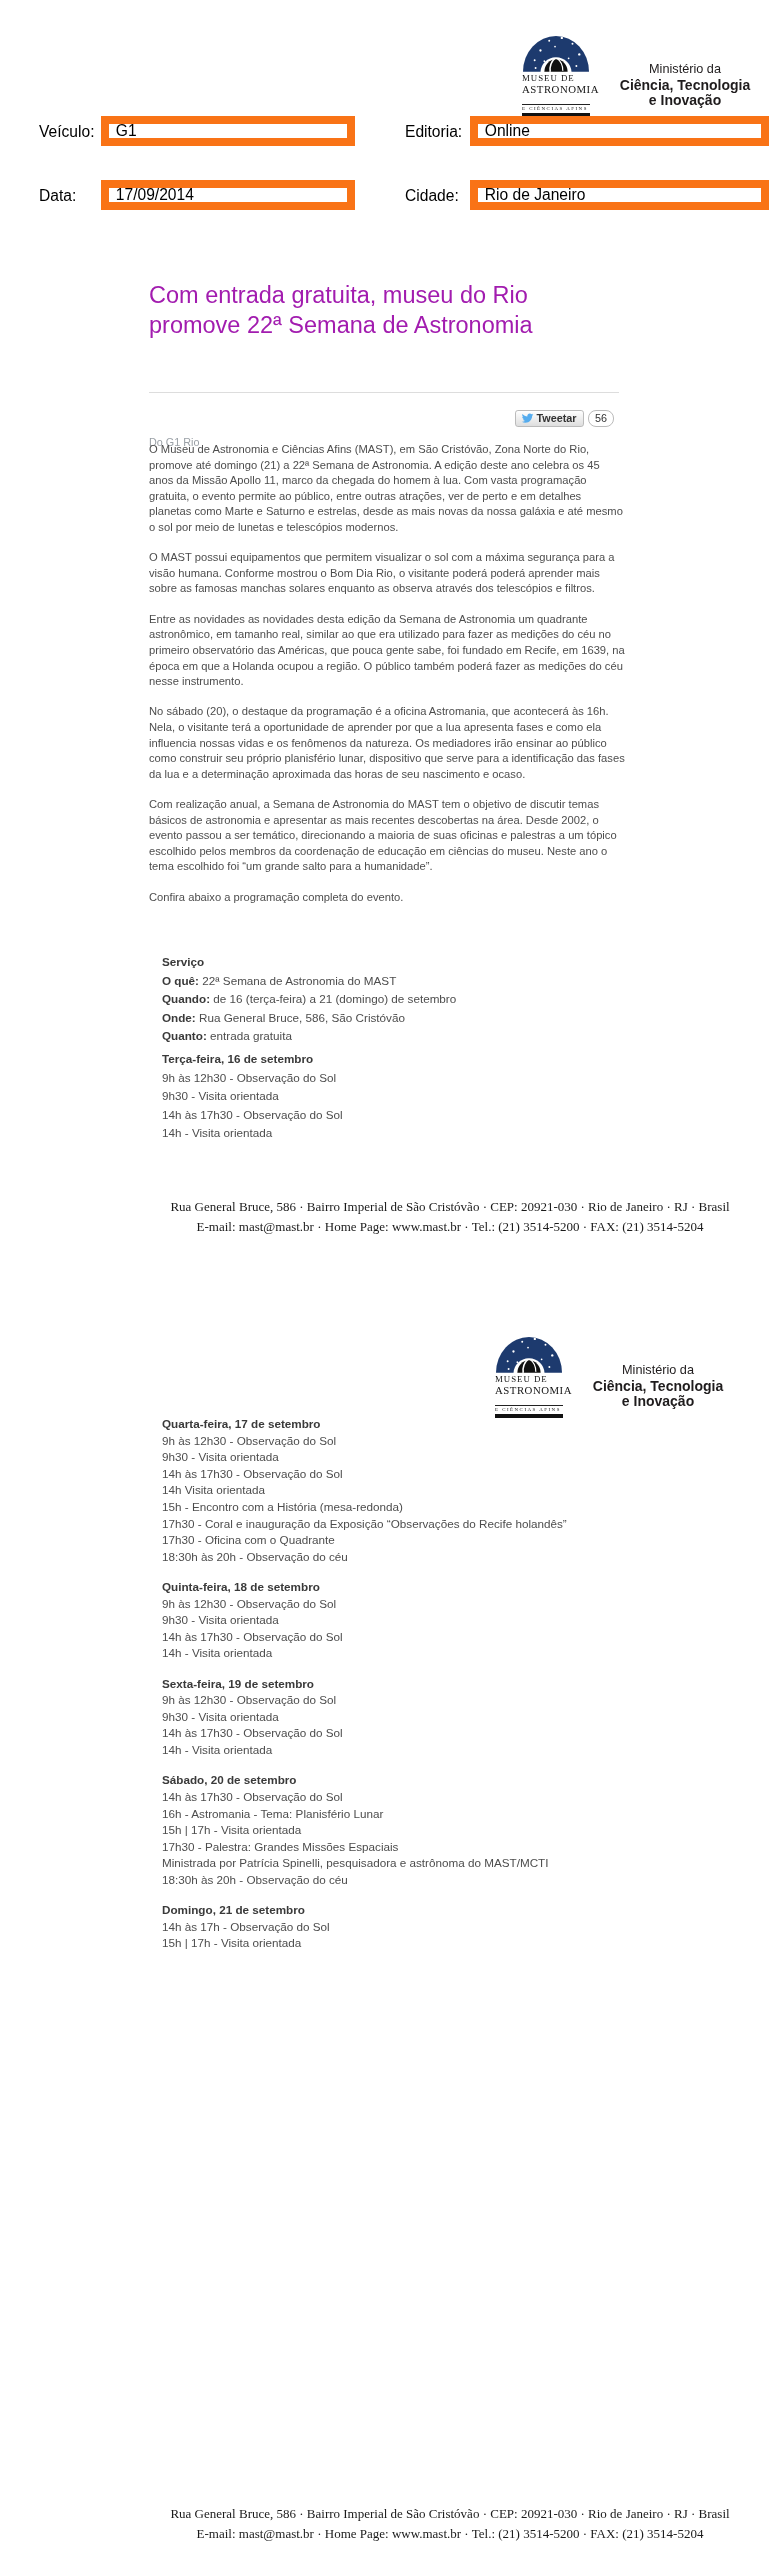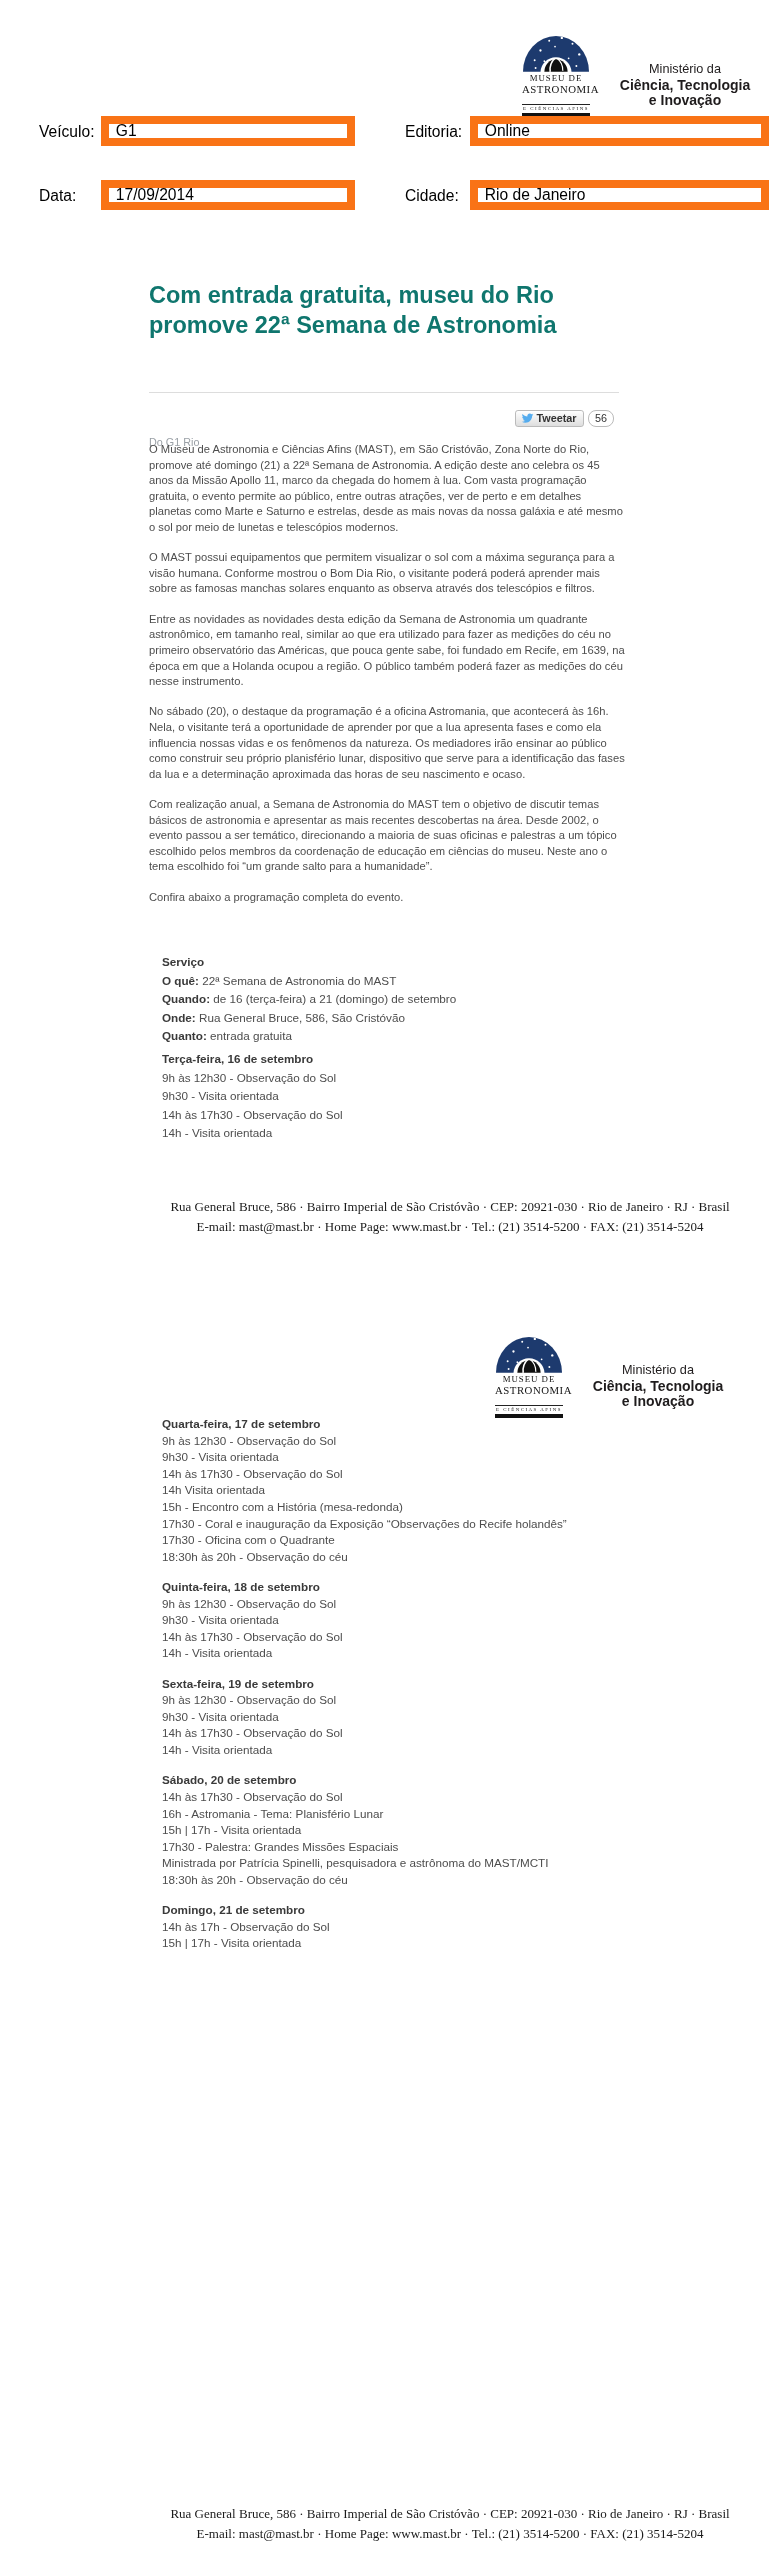--- a/index.html
+++ b/index.html
@@ -3,21 +3,21 @@
 <meta charset="utf-8">
 <style>
   html,body { margin:0; padding:0; background:#fff; }
   .page { position:relative; width:782px; height:2576px; background:#fff;
           font-family:"Liberation Sans", sans-serif; overflow:hidden; }
 
   
   .logo-block { position:absolute; display:flex; gap:23.5px; align-items:flex-start; }
   #logo1 { left:522px; top:29px; }
   #logo2 { left:495px; top:1330px; }
-  .mast { width:68px; text-align:center; }
+  .mast { width:68px; text-align:left; }
   .mast svg { display:block; margin:0 auto; }
   .mast-name { font-family:"Liberation Serif", serif; color:#151515; }
   .mast-l1 { font-size:8.8px; letter-spacing:1px; margin-top:1px; }
   .mast-l2 { font-size:10.8px; letter-spacing:0.5px; border-bottom:1px solid #222; padding-bottom:9px; }
   .mast-l3 { font-size:4.9px; letter-spacing:1.5px; padding:1px 0 2px 0; }
   .mast-bar { height:3.9px; background:#111; }
   .ministry { width:143px; padding-top:33px; text-align:center; color:#1f1c1d; line-height:15.6px; }
   .min-1 { font-size:12.7px; }
   .min-2, .min-3 { font-size:14px; font-weight:bold; }
 
@@ -30,22 +30,22 @@
   #banner { position:absolute; left:145px; top:213px; width:473px; height:64px; background:#c0741d; overflow:hidden; }
   .gf-logo { position:absolute; left:25.4px; top:0px; font-weight:bold; letter-spacing:-1px;
              font-size:30px; color:#191411; white-space:nowrap;
              text-shadow:-2px 0 #fff,2px 0 #fff,0 -2px #fff,0 2px #fff,-1px -1px #fff,1px 1px #fff,-1px 1px #fff,1px -1px #fff; }
   .gf-plus { color:#d7342c; font-size:26px; letter-spacing:0;
              text-shadow:-2px 0 #fff,2px 0 #fff,0 -2px #fff,0 2px #fff,-1px -1px #fff,1px 1px #fff,-1px 1px #fff,1px -1px #fff; }
   .gf-tagline { position:absolute; left:143px; top:33px; font-size:9.8px; font-weight:bold; color:#1c130a; }
   .gf-scope { position:absolute; right:0; top:0; }
 
   
-  #headline { position:absolute; left:149px; top:280px; width:473px; font-size:23.5px; font-weight:bold;
-              color:#0f766e; line-height:30px; }
+  #headline { position:absolute; left:149px; top:280px; width:473px; font-size:23.5px; font-weight:normal;
+              color:#a21caf; line-height:30px; }
   #subtitle { position:absolute; left:149px; top:345px; width:473px; font-size:12.7px; color:#9c9c9c; line-height:15.6px; }
   #rule { position:absolute; left:149px; top:392px; width:470px; height:1px; background:#ddd; }
   #byline { position:absolute; left:149px; top:436px; font-size:10.8px; color:#9aa0a6; }
   #tweet { position:absolute; left:515px; top:410px; display:flex; gap:3.9px; align-items:stretch; }
   .tw-btn { display:flex; align-items:flex-start; gap:2.9px; border:1px solid #bbb; border-radius:2.9px;
             background:linear-gradient(#ffffff,#dedede); padding:1px 6.8px 1px 4.9px; font-size:10.8px;
             font-weight:bold; color:#333; cursor:pointer; }
   .tw-count { border:1px solid #bbb; border-radius:8px; background:#fff; padding:1px 5.9px; font-size:10.8px;
               color:#333; display:flex; align-items:center; }
 

